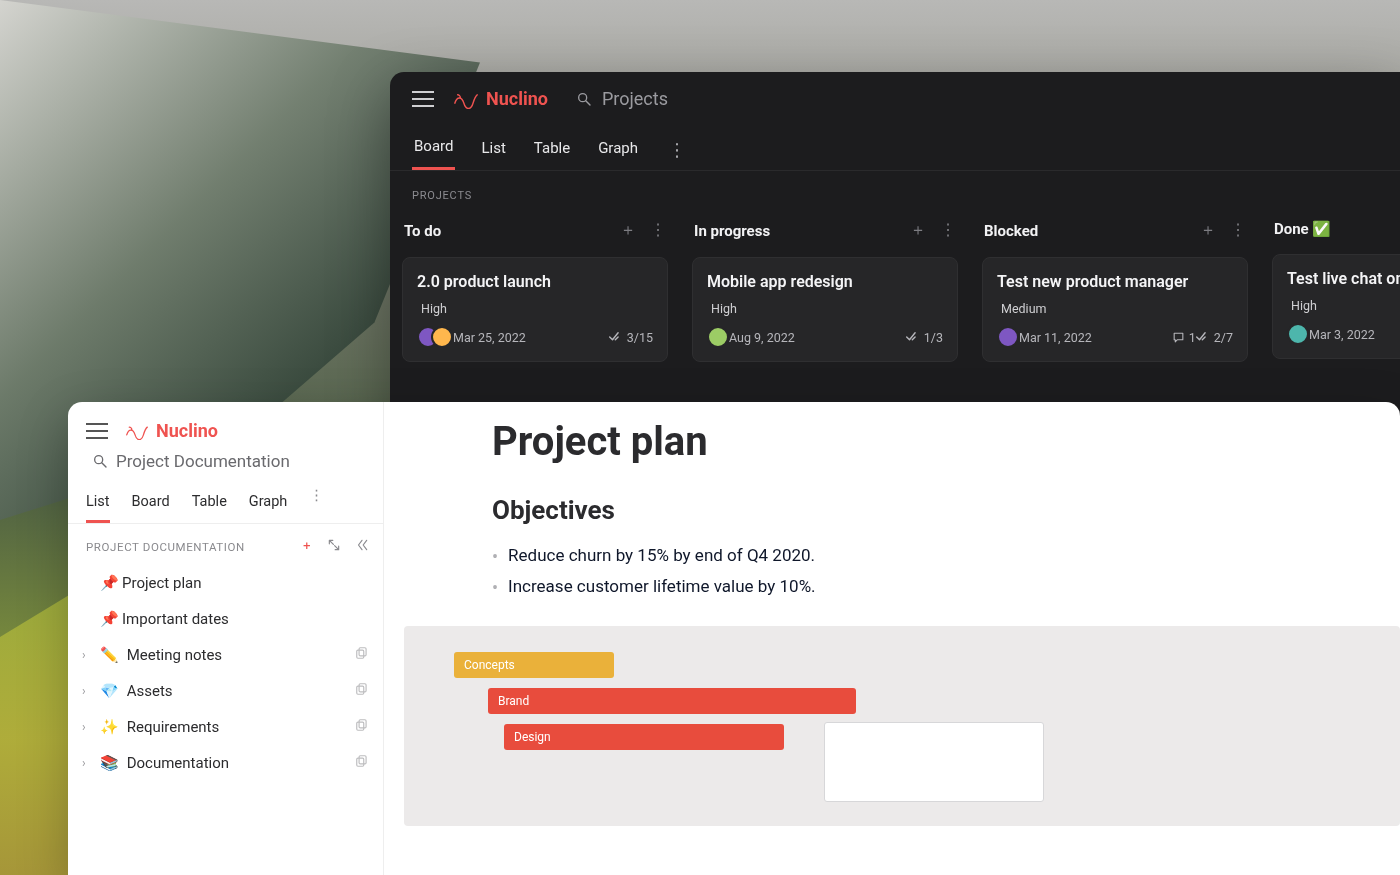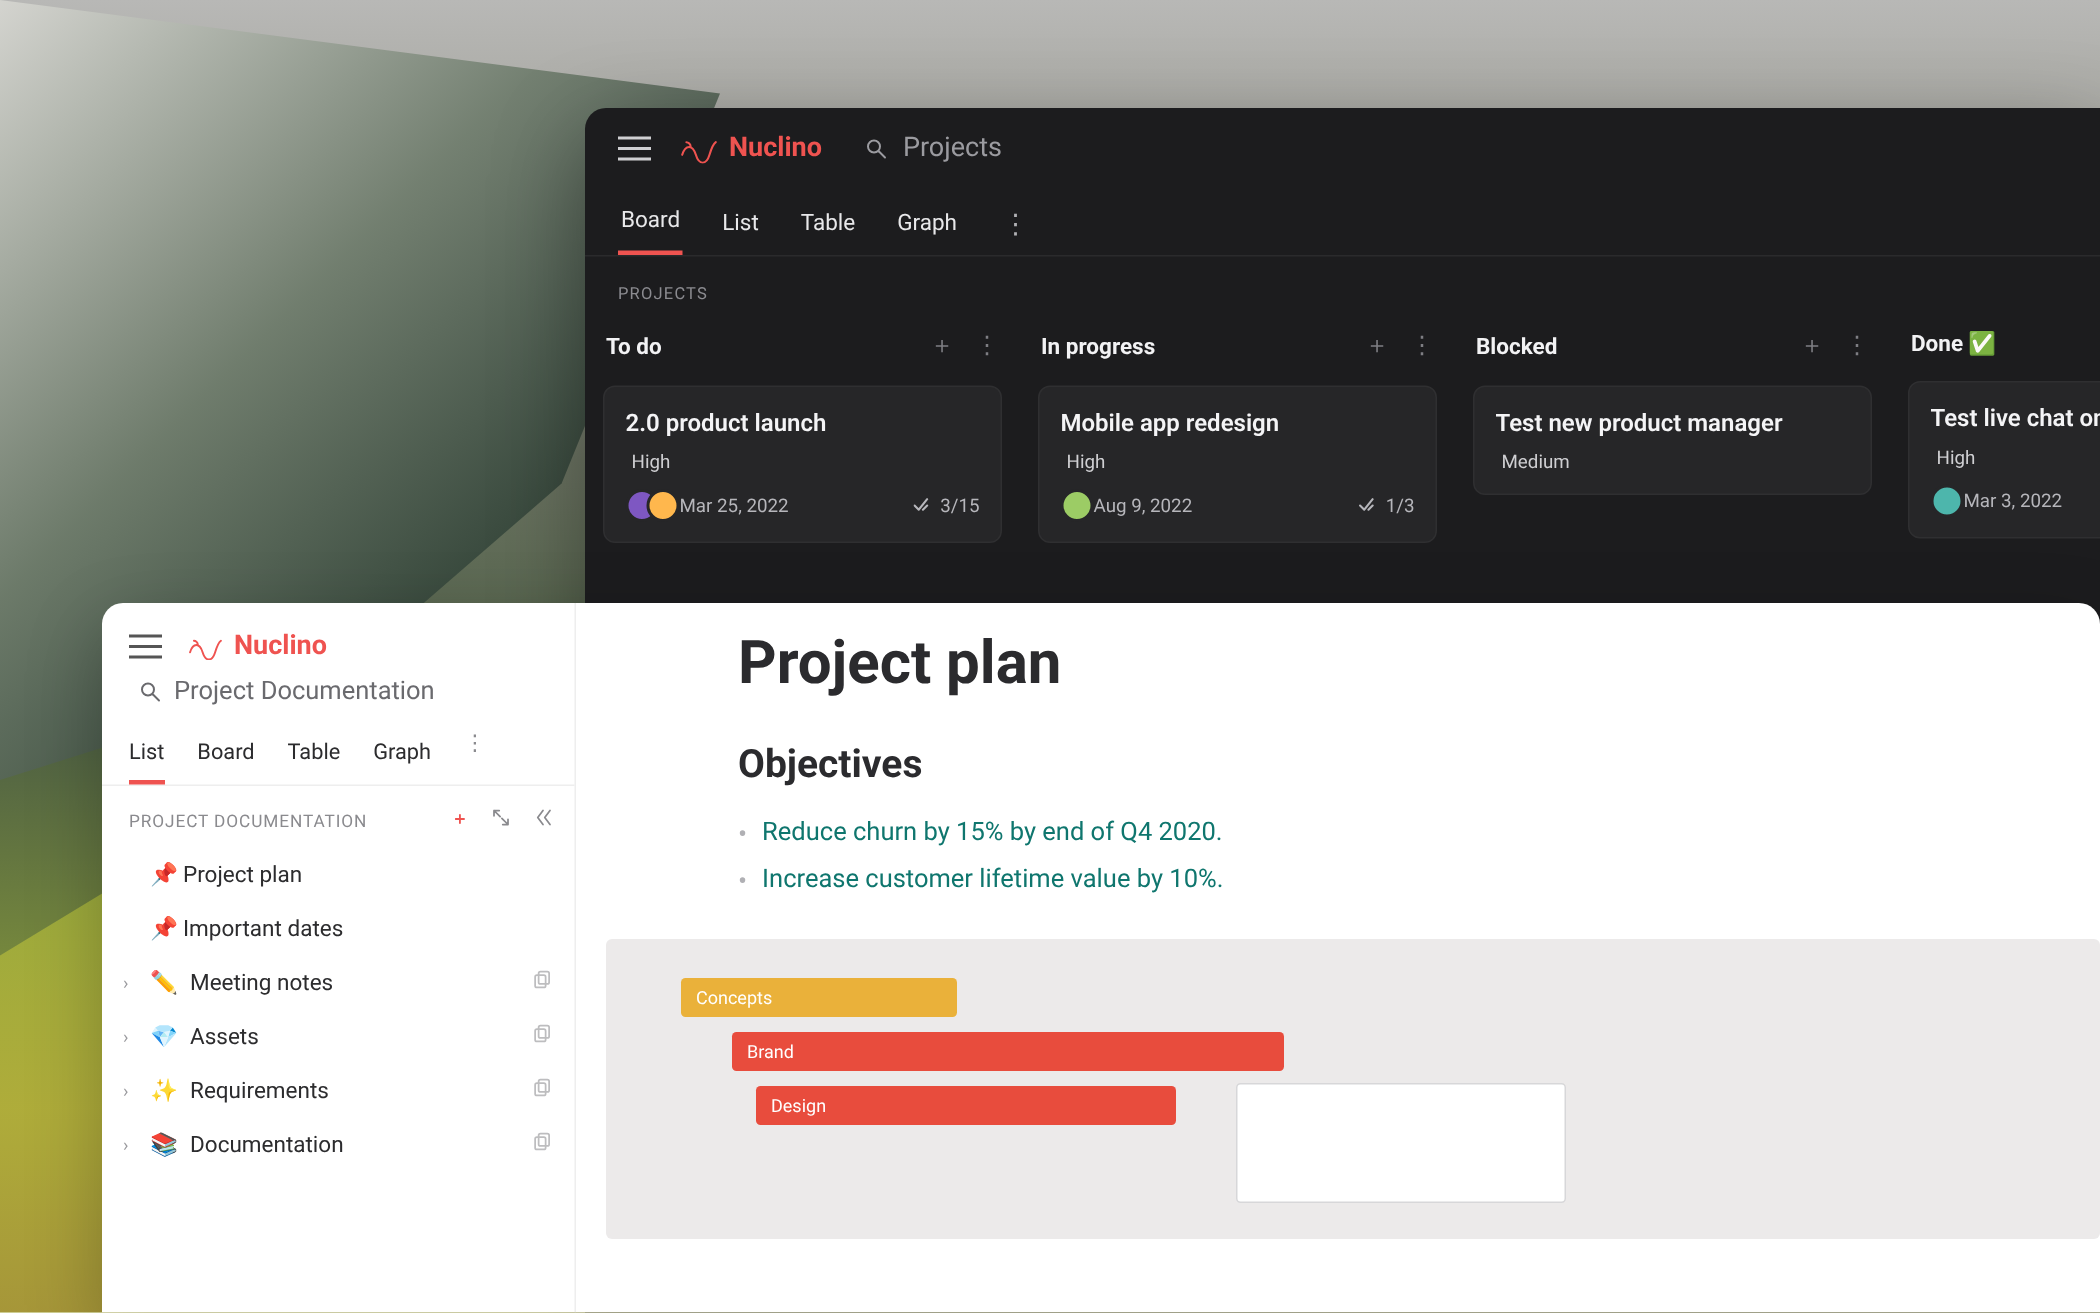--- a/index.html
+++ b/index.html
@@ -93,28 +93,28 @@
   .tree-item .lbl { display:flex; align-items:center; gap:8px;}
   .tree-item .car { color:#9a9a9e; font-size:12px; width:10px; display:inline-block;}
   .copy-ico { color:#bdbdbf; }
   .pin { display:inline-flex; width:14px; }
 
   .lt-right { flex:1; padding:0; position:relative;}
   .doc-head { display:flex; align-items:center; gap:26px; padding:20px 0 0 110px; color:#9a9a9e; font-size:14px;}
   .doc-head .chip { display:flex; align-items:center; gap:8px; cursor:pointer;}
   .doc-title { font-size:40px; font-weight:700; color:#2b2b2e; padding:16px 0 6px 108px;}
   .doc-h2 { font-size:26px; font-weight:700; color:#2b2b2e; padding:24px 0 6px 108px;}
-  .doc-bullets { padding:10px 0 0 108px; font-size:17px; color:#0f766e;}
+  .doc-bullets { padding:10px 0 0 108px; font-size:17px; color:#0f172a;}
   .doc-bullets li { list-style:none; display:flex; align-items:flex-start; gap:10px; padding:4px 0;}
   .doc-bullets li::before { content:"•"; color:#b0b0b4; font-size:18px; line-height:1.3;}
 
   .gantt-wrap { margin:22px 0 0 20px; background:#eceaea; border-radius:4px; padding:20px 20px 0 20px; height:200px; position:relative;}
   .gantt { position:relative; height:160px;}
   .gbar { position:absolute; height:26px; border-radius:3px; color:#fff; font-size:12px; display:flex; align-items:center; padding:0 10px;}
-  .gbar.concepts { left:30px; top:6px; width:184px; background:#eab13a;}
+  .gbar.concepts { left:30px; top:6px; width:160px; background:#eab13a;}
   .gbar.brand   { left:64px; top:42px; width:368px; background:#e84c3d;}
   .gbar.design  { left:80px; top:78px; width:280px; background:#e84c3d;}
   .gbox { position:absolute; left:400px; top:76px; width:220px; height:80px; background:#fff; border:1px solid #d7d7d9; border-radius:3px; }
 
   
   .stroke { fill:none; stroke:currentColor; stroke-width:2; stroke-linecap:round; stroke-linejoin:round;}
 </style>
 </head>
 <body>
 
@@ -213,20 +213,39 @@
       <div class="col-head">
         <div class="col-title">Blocked</div>
         <div class="col-acts">
           <span>＋</span>
           <span>⋮</span>
         </div>
       </div>
       <div class="card">
         <div class="card-title">Test new product manager</div>
         <div class="card-prio">Medium</div>
+        <div class="card-meta">
+          <span class="avatars">
+            <span class="avatar"></span>
+          </span>
+          <span>Mar 11, 2022</span>
+          <span class="spacer-flex"></span>
+          <span class="cmt">
+            <svg viewBox="0 0 24 24">
+                <path class="stroke" d="M4 4h16v12H10l-4 4v-4H4z"></path>
+              </svg>
+            <span>1</span>
+          </span>
+          <span class="chk">
+            <svg viewBox="0 0 20 14">
+                <path class="stroke" d="M1 7l4 4L13 1M9 11l4-4"></path>
+              </svg>
+            <span>2/7</span>
+          </span>
+        </div>
       </div>
     </div>
 
     <div class="col last">
       <div class="col-head">
         <div class="col-title">Done ✅</div>
       </div>
       <div class="card">
         <div class="card-title">Test live chat on the w</div>
         <div class="card-prio">High</div>

